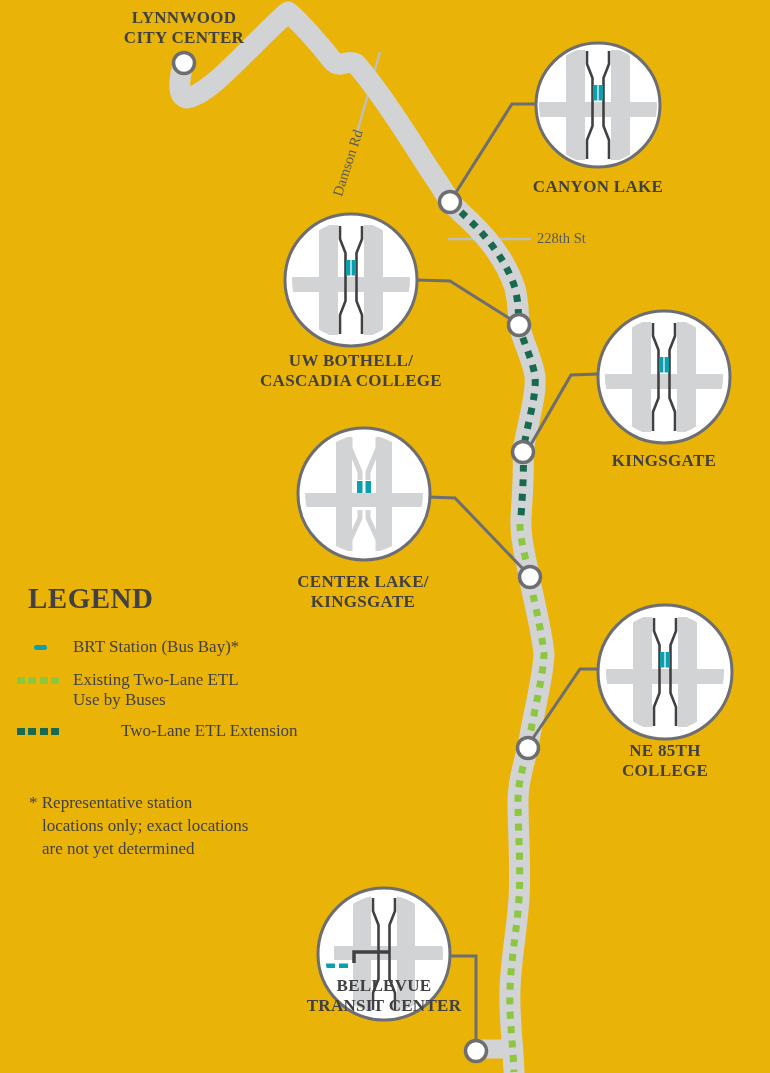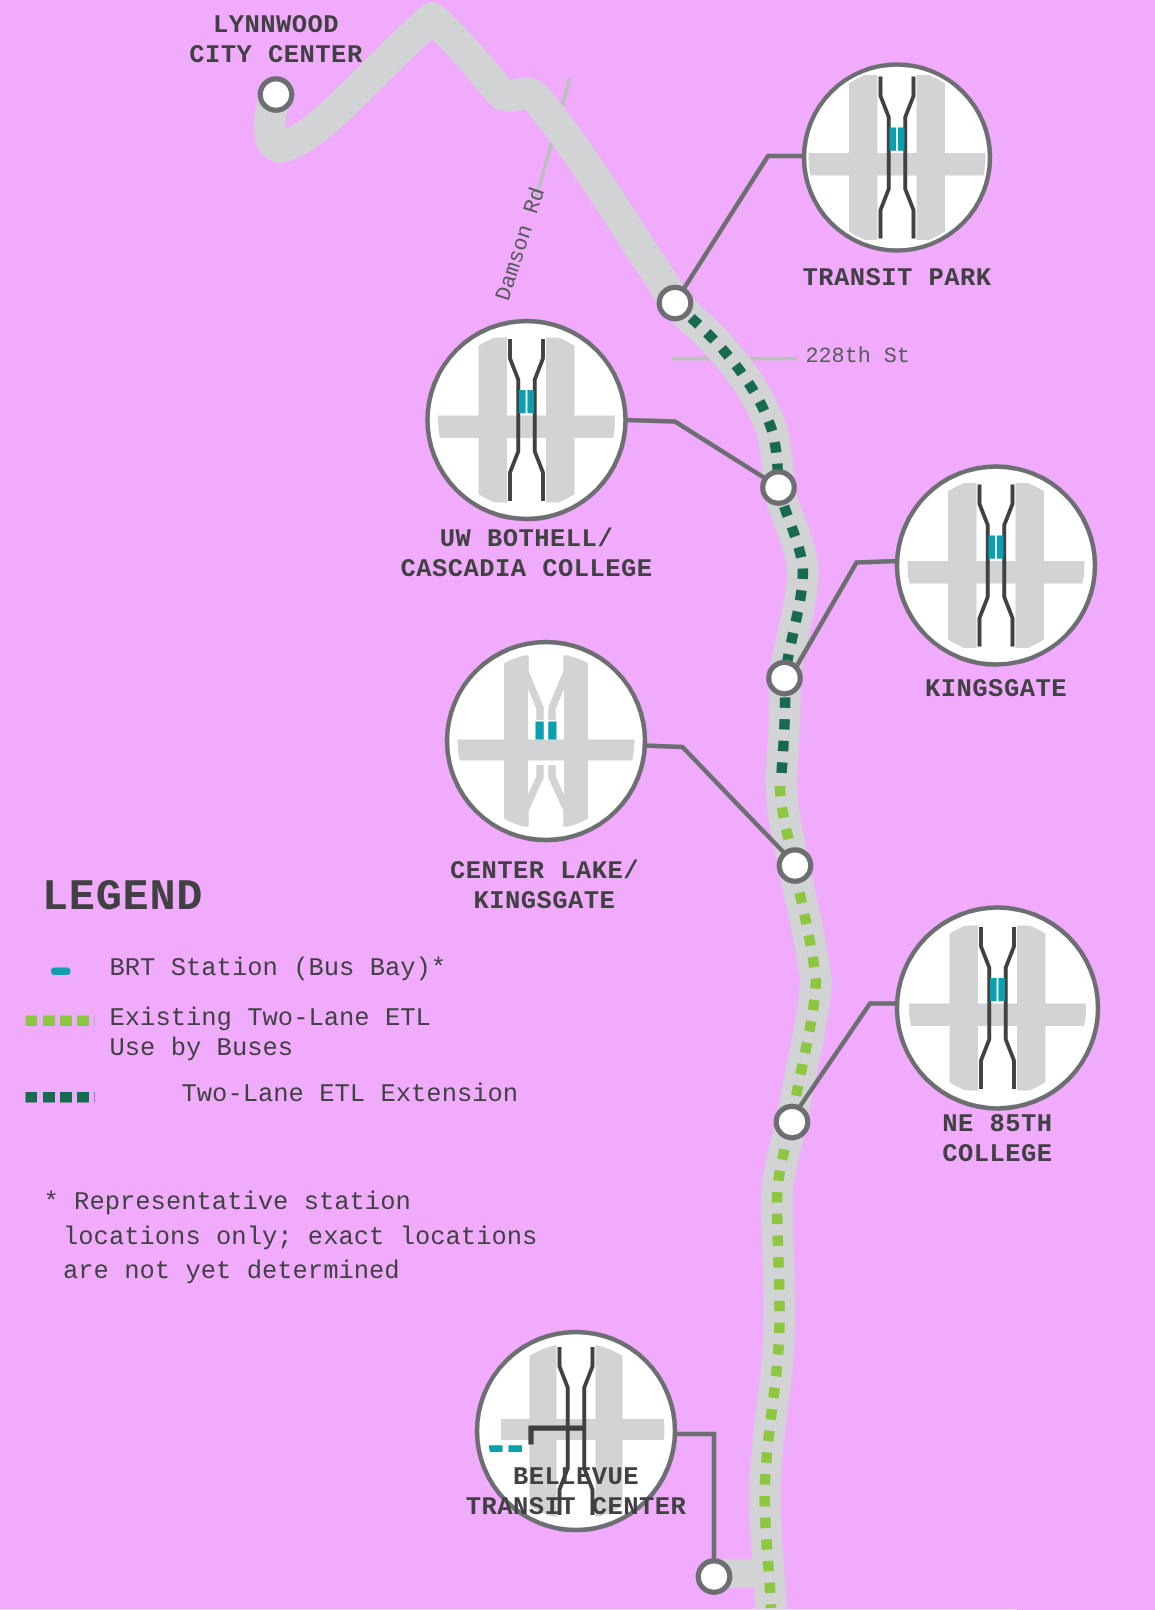--- a/index.html
+++ b/index.html
@@ -1,21 +1,21 @@
 <!DOCTYPE html>
 <html style="--route_gray: #d1d3d4; --marker_gray: #6d6e71; --ink: #414042; --teal: #0aa0ad; --green_existing: #8dc63f; --green_extension: #186a4e; --road_thin: #bcbec0; --road_label: #58595b;"><head>
 <meta charset="utf-8">
 <style>
   :root{
     --route_gray:#d1d3d4; --marker_gray:#6d6e71; --ink:#414042; --teal:#0aa0ad;
     --green_existing:#8dc63f; --green_extension:#186a4e; --road_thin:#bcbec0; --road_label:#58595b;
   }
   html,body{margin:0;padding:0;background:#fff;}
-  #stage{position:relative;width:770px;height:1073px;background:#f0abfc;overflow:hidden;
-         font-family:Liberation Mono, monospace;}
+  #stage{position:relative;width:770px;height:1073px;background:#eab308;overflow:hidden;
+         font-family:Liberation Serif, serif;}
   #mapsvg{position:absolute;left:0;top:0;}
 
   .ribbon{fill:none;stroke:var(--route_gray,#d1d3d4);stroke-width:21;stroke-linecap:round;stroke-linejoin:round;}
   .thinroad{fill:none;stroke:var(--road_thin,#bcbec0);stroke-width:2.5;}
   .dash-ext{fill:none;stroke:var(--green_extension,#186a4e);stroke-width:7;stroke-dasharray:7 7.5;}
   .dash-exist{fill:none;stroke:var(--green_existing,#8dc63f);stroke-width:7;stroke-dasharray:7 7.5;}
   .connector{fill:none;stroke:var(--marker_gray,#6d6e71);stroke-width:3;}
   .junction{fill:#fff;stroke:var(--marker_gray,#6d6e71);stroke-width:3.5;}
   .callout-circle{fill:#fff;stroke:var(--marker_gray,#6d6e71);stroke-width:3;}
   .strip{fill:var(--route_gray,#d1d3d4);}
@@ -185,21 +185,21 @@
     <g transform="translate(384,954)">
       <circle class="callout-circle" r="66"></circle>
       <g clip-path="url(#clipInset)">
           <use href="#inset-terminal"></use>
         </g>
     </g>
   </svg>
 
   <div class="station-label" style="left:184px;top:8px;">LYNNWOOD
 CITY CENTER</div>
-  <div class="station-label" style="left:598px;top:177px;">TRANSIT PARK</div>
+  <div class="station-label" style="left:598px;top:177px;">CANYON LAKE</div>
   <div class="station-label" style="left:351px;top:351px;">UW BOTHELL/
 CASCADIA COLLEGE</div>
   <div class="station-label" style="left:664px;top:451px;">KINGSGATE</div>
   <div class="station-label" style="left:363px;top:572px;">CENTER LAKE/
 KINGSGATE</div>
   <div class="station-label" style="left:665px;top:741px;">NE 85TH COLLEGE</div>
   <div class="station-label" style="left:384px;top:976px;">BELLEVUE
 TRANSIT CENTER</div>
 
   <div class="road-label" id="damson-label">Damson Rd</div>

